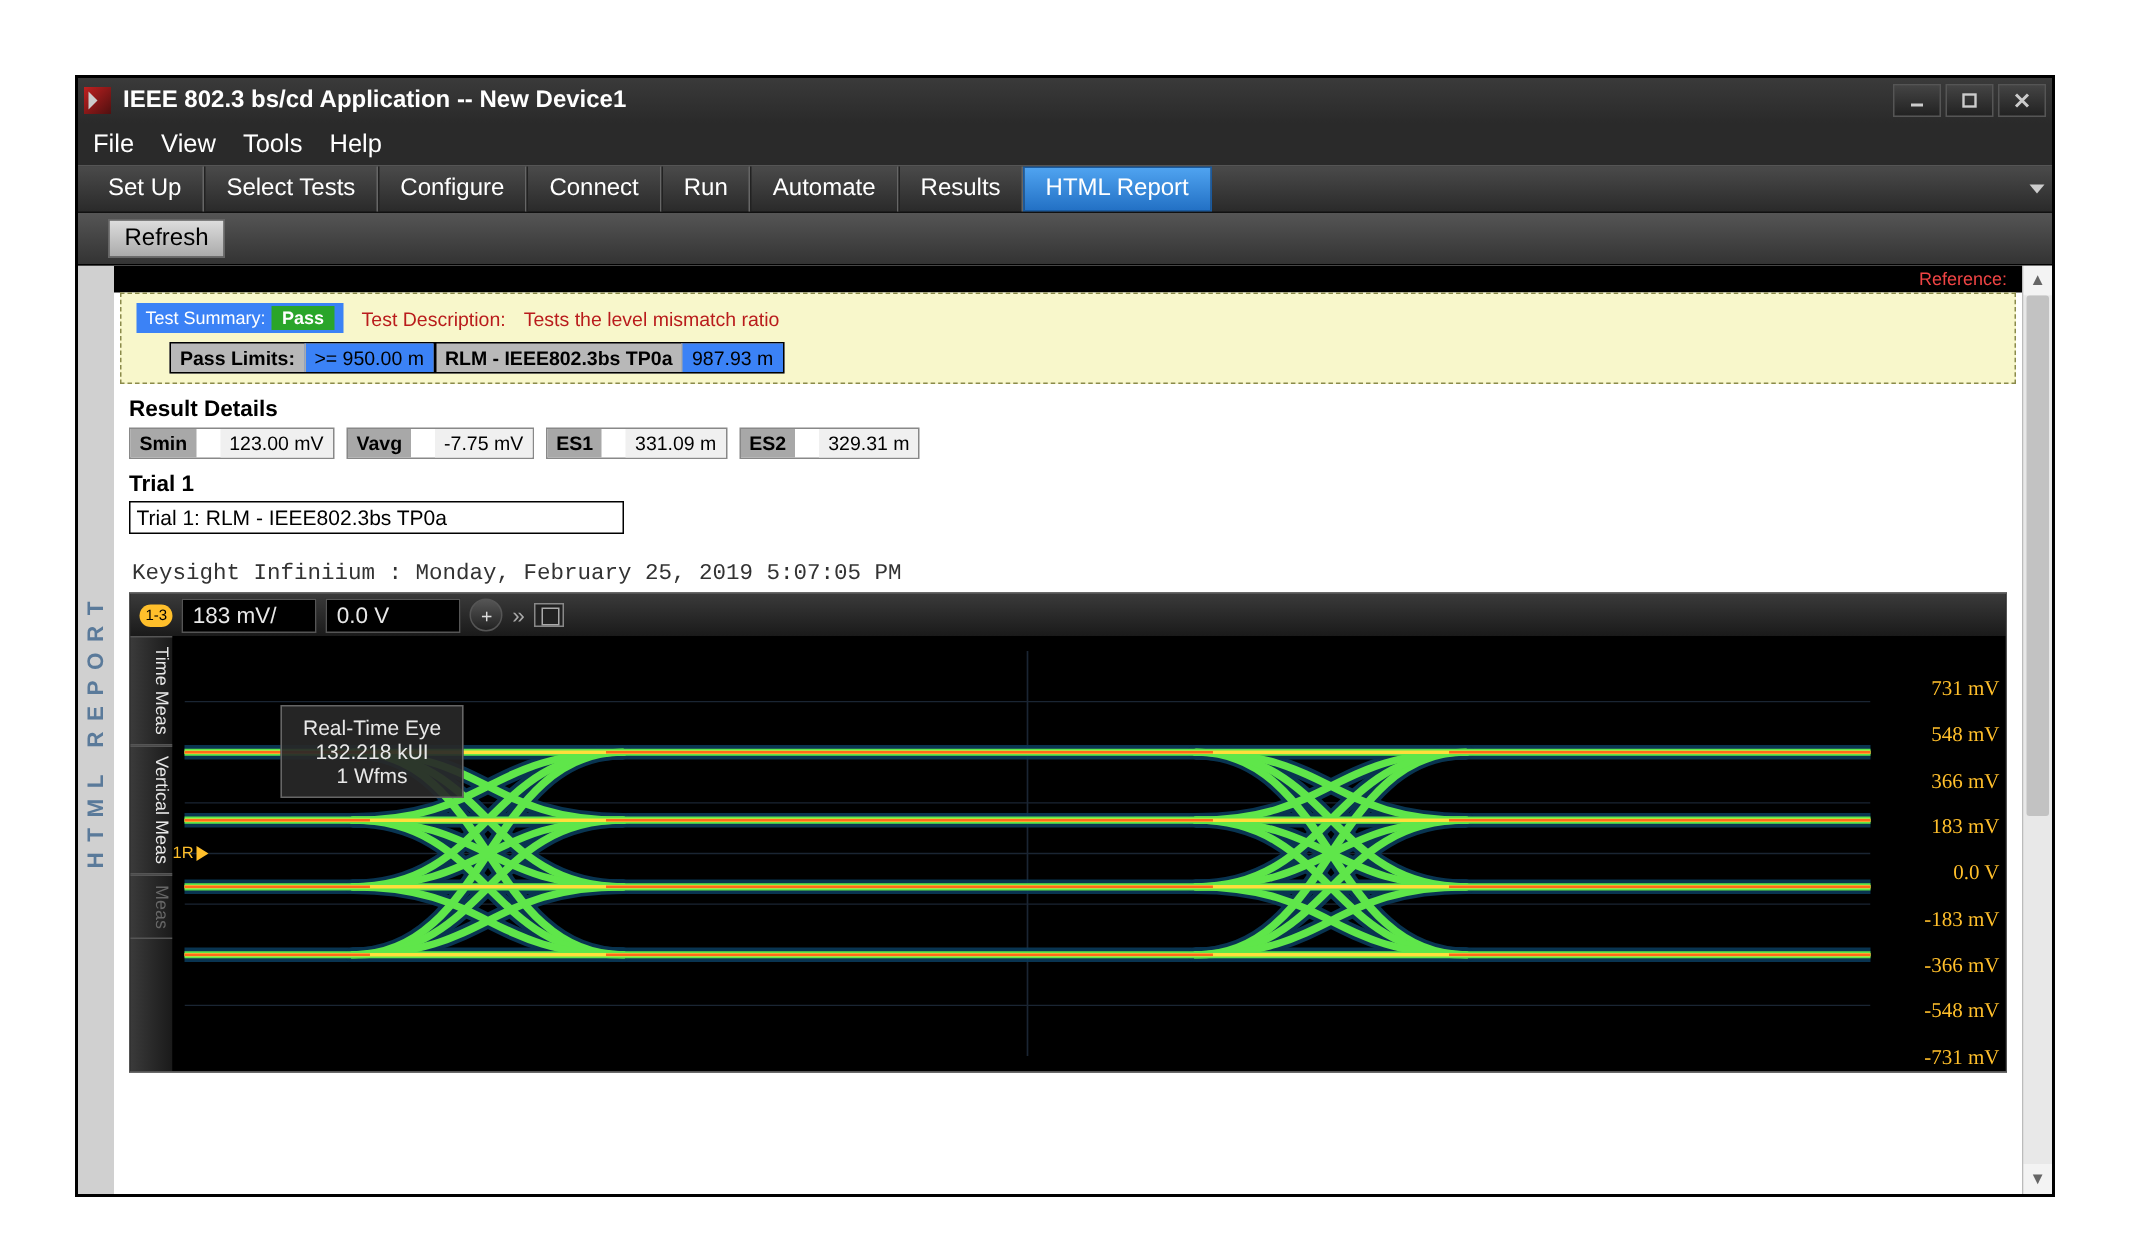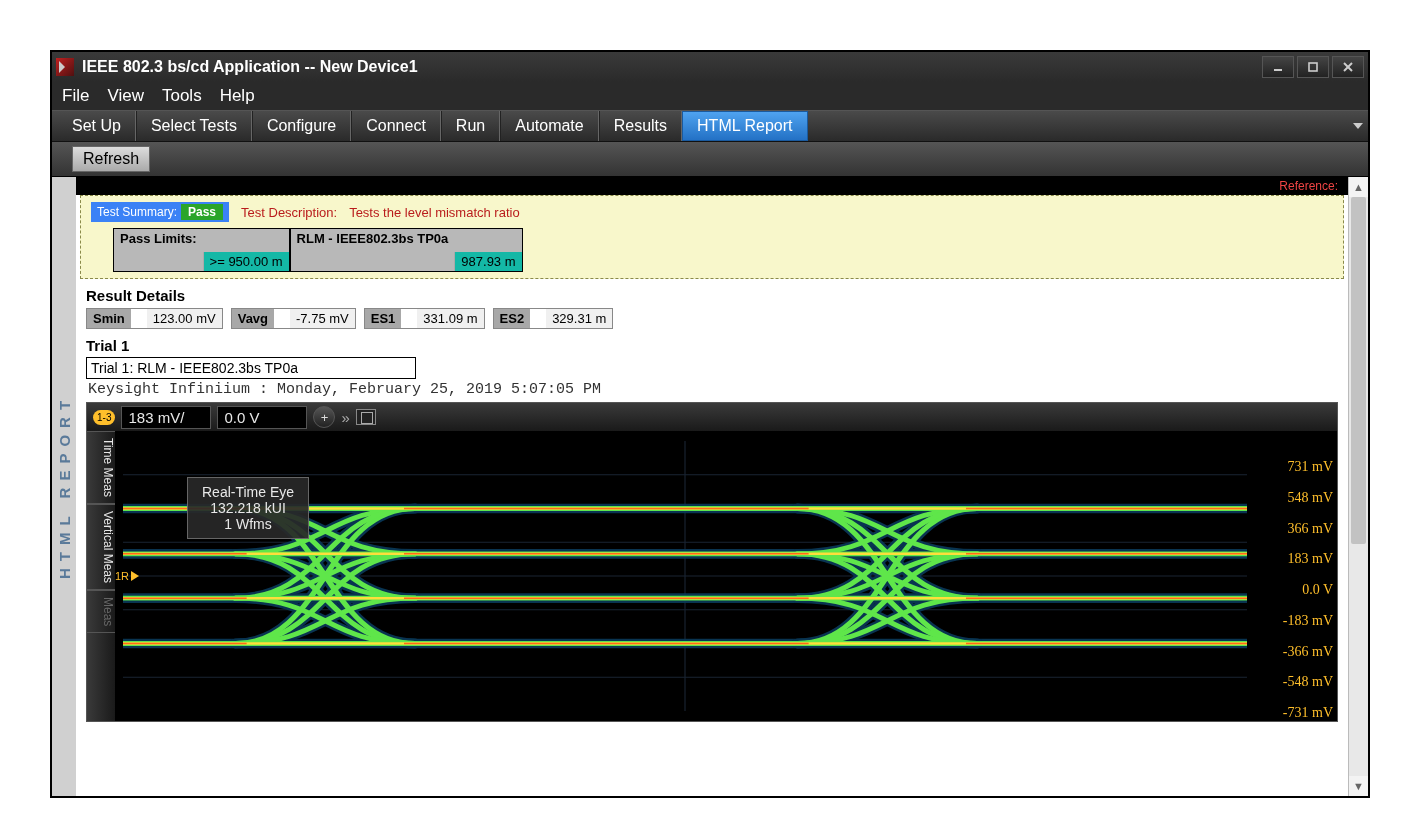--- a/index.html
+++ b/index.html
@@ -35,30 +35,30 @@
 .refrow { background: #000; color: #ef4444; font-size: 12px; text-align: right; padding: 2px 10px; height: 18px; }
 
 .summary-box { background: #f8f7cb; border: 1px dashed #8a8a4a; margin: 0 4px 6px 4px; padding: 6px 10px; font-size: 13px; }
 .sumrow1 { display: flex; align-items: center; gap: 12px; margin-bottom: 6px; }
 .ts-label { background: #3b82f6; color: #fff; display: inline-flex; align-items: center; padding: 2px 6px; font-size: 12px; }
 .passchip { background: #2aa52a; color: #fff; padding: 1px 7px; margin-left: 4px; font-weight: bold; font-size: 12px; }
 .tdesc { color: #b91c1c; font-size: 13px; }
 .sumrow2 { display: flex; align-items: center; padding-left: 22px; }
 .limitchip { border: 1px solid #000; background: #b8b8b8; font-size: 13px; display: inline-flex; }
 .limitchip .lab { font-weight: bold; padding: 2px 6px; }
-.limitchip .val { background: #14b8a6; padding: 2px 6px; border-left: 1px solid #aaa; margin-top: 23px; }
+.limitchip .val { background: #3b82f6; padding: 2px 6px; border-left: 1px solid #aaa; }
 
 .section-head { font-weight: bold; font-size: 15px; padding: 2px 10px; }
 .resrow { display: flex; gap: 8px; padding: 2px 10px 8px 10px; }
 .reschip { border: 1px solid #888; display: inline-flex; font-size: 13px; gap: 16px; }
 .reschip .lab { background: #a8a8a8; padding: 2px 6px; font-weight: bold; }
 .reschip .val { background: #f0f0f0; padding: 2px 6px; }
 
 .trial-name { font-weight: bold; font-size: 15px; padding: 0 10px; }
-.trial-input { margin: 3px 10px 0 10px; }
+.trial-input { margin: 3px 10px 16px 10px; }
 .trial-input input { width: 330px; border: 1px solid #000; padding: 2px 4px; font-size: 14px; }
 .trial-meta { font-family: "Courier New", monospace; font-size: 15px; padding: 2px 10px 2px 12px; color: #333; }
 
 .scope { margin: 2px 10px 0 10px; background: #000; border: 1px solid #555; height: 320px; position: relative; display: flex; }
 .scope-top { position: absolute; top: 0; left: 0; right: 0; height: 28px; background: linear-gradient(#3a3a3a, #1a1a1a); display: flex; align-items: center; gap: 6px; padding: 0 6px; z-index: 5; }
 .chchip { background: #ffbf2b; color: #000; font-size: 10px; font-weight: normal; border-radius: 10px; padding: 2px 4px; }
 .scinput { background: #000; border: 1px solid #555; color: #e8e8e8; padding: 2px 6px; font-size: 15px; width: 90px; }
 .scbtn { width: 22px; height: 22px; border: 1px solid #555; border-radius: 11px; background: linear-gradient(#555, #222); color: #ddd; display: flex; align-items: center; justify-content: center; font-size: 13px; }
 .scchev { color: #aaa; font-size: 15px; }
 .scbox { width: 20px; height: 16px; border: 1px solid #888; background: #222; position: relative; }

